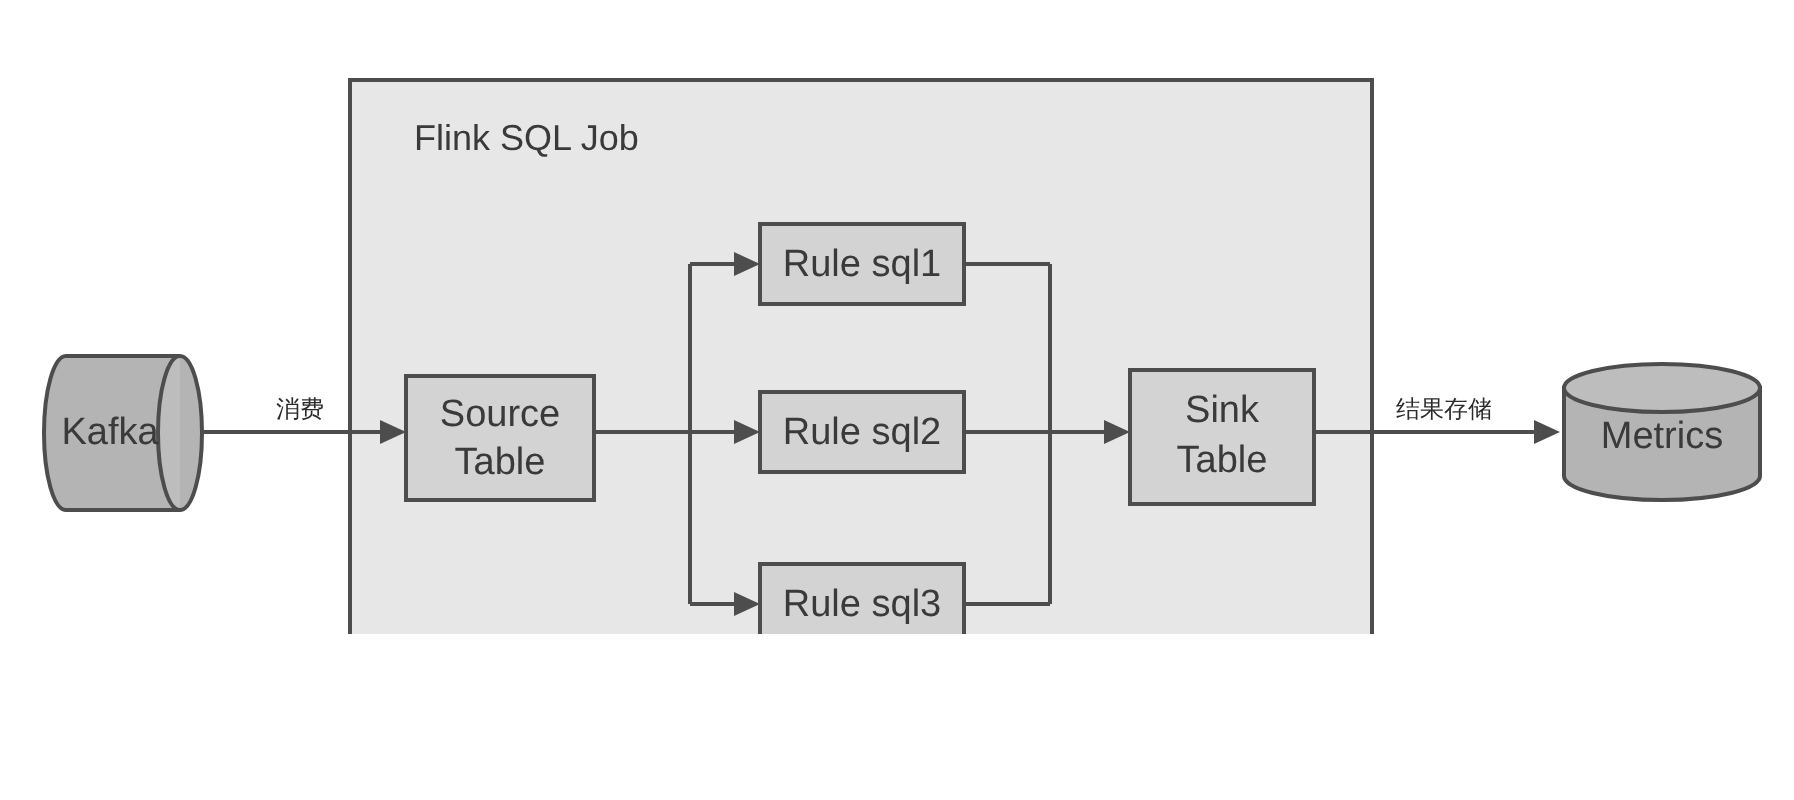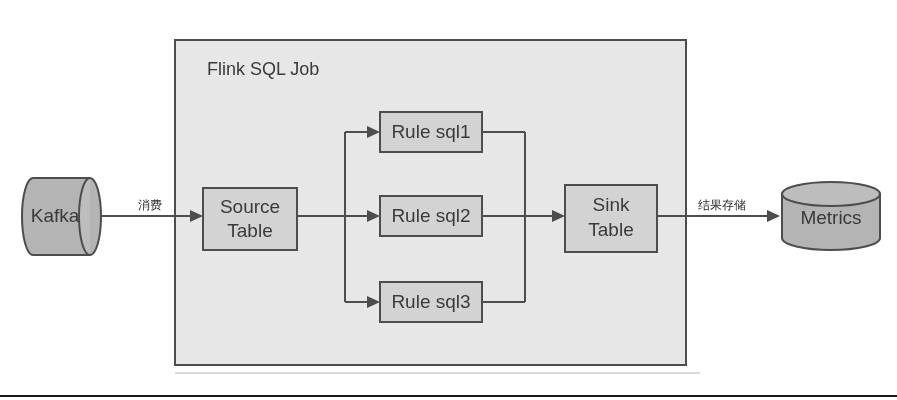--- a/index.html
+++ b/index.html
@@ -6,21 +6,21 @@
     margin: 0;
     padding: 0;
     background: #ffffff;
   }
   body {
     font-family: "Liberation Sans", "DejaVu Sans", sans-serif;
   }
   #canvas {
     position: relative;
     width: 897px;
-    height: 400px;
+    height: 317px;
     background: #ffffff;
     overflow: hidden;
   }
   #diagram-svg {
     position: absolute;
     left: 0;
     top: 0;
     width: 897px;
     height: 400px;
   }

